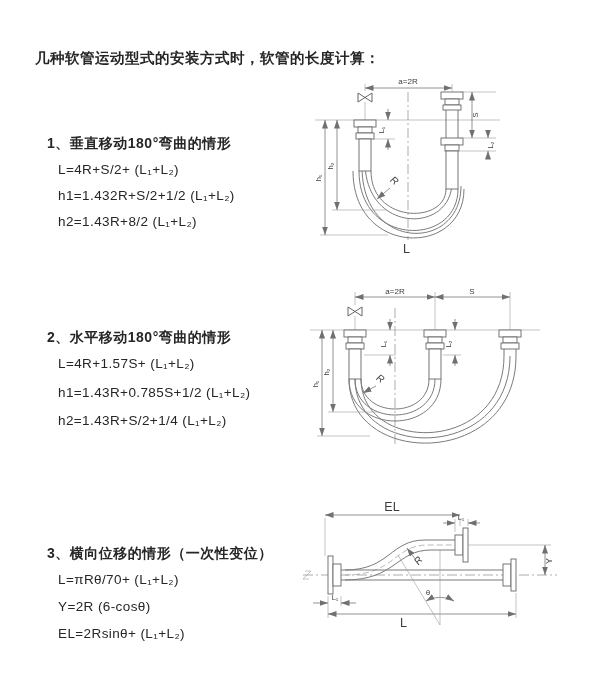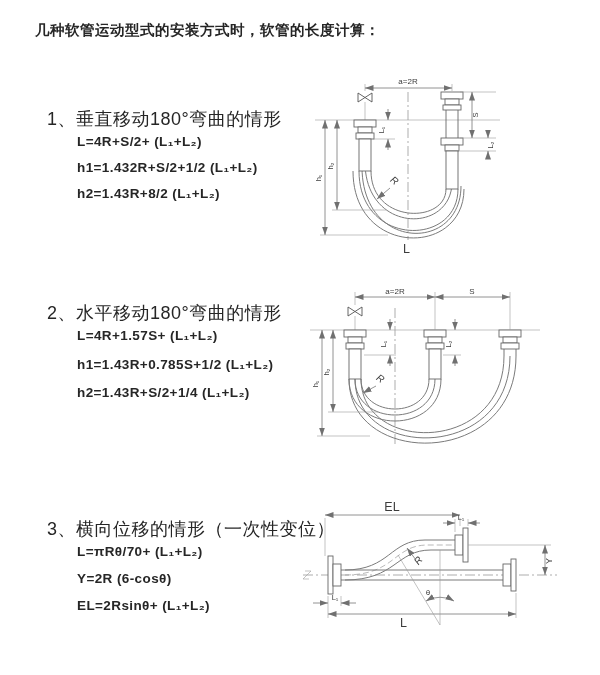--- a/index.html
+++ b/index.html
@@ -1,23 +1,23 @@
 <!DOCTYPE html>
 <html><head>
 <meta charset="utf-8">
 <style>
   html,body{margin:0;padding:0;}
   body{
     width:600px;height:675px;position:relative;background:#ffffff;overflow:hidden;
     font-family:"Liberation Sans","DejaVu Sans",sans-serif;color:#262626;
   }
-  .abs{position:absolute;}
+  .abs{position:absolute;margin-top:28px;}
   .title{left:35px;top:21px;font-size:14.5px;font-weight:bold;letter-spacing:.5px;}
-  .heading{left:47px;font-size:18px;font-weight:normal;letter-spacing:.5px;}
-  .formula{left:77px;font-size:13.5px;font-weight:bold;letter-spacing:.4px;}
+  .heading{left:47px;font-size:14px;font-weight:bold;letter-spacing:.5px;}
+  .formula{left:58px;font-size:13.5px;font-weight:normal;letter-spacing:.4px;}
   .h-1{top:107px}.f-1-0{top:134px}.f-1-1{top:160px}.f-1-2{top:186px}
   .h-2{top:301px}.f-2-0{top:328px}.f-2-1{top:357px}.f-2-2{top:385px}
   .h-3{top:517px}.f-3-0{top:544px}.f-3-1{top:571px}.f-3-2{top:598px}
   svg{position:absolute;overflow:visible;}
   #d1{left:300px;top:62px;}
   #d2{left:300px;top:278px;}
   #d3{left:295px;top:498px;}
   .dim{stroke:#777;stroke-width:.8;fill:none;}
   .thin{stroke:#9a9a9a;stroke-width:.6;fill:none;}
   .cl{stroke:#8a8a8a;stroke-width:.7;fill:none;stroke-dasharray:10 3 2 3;}

